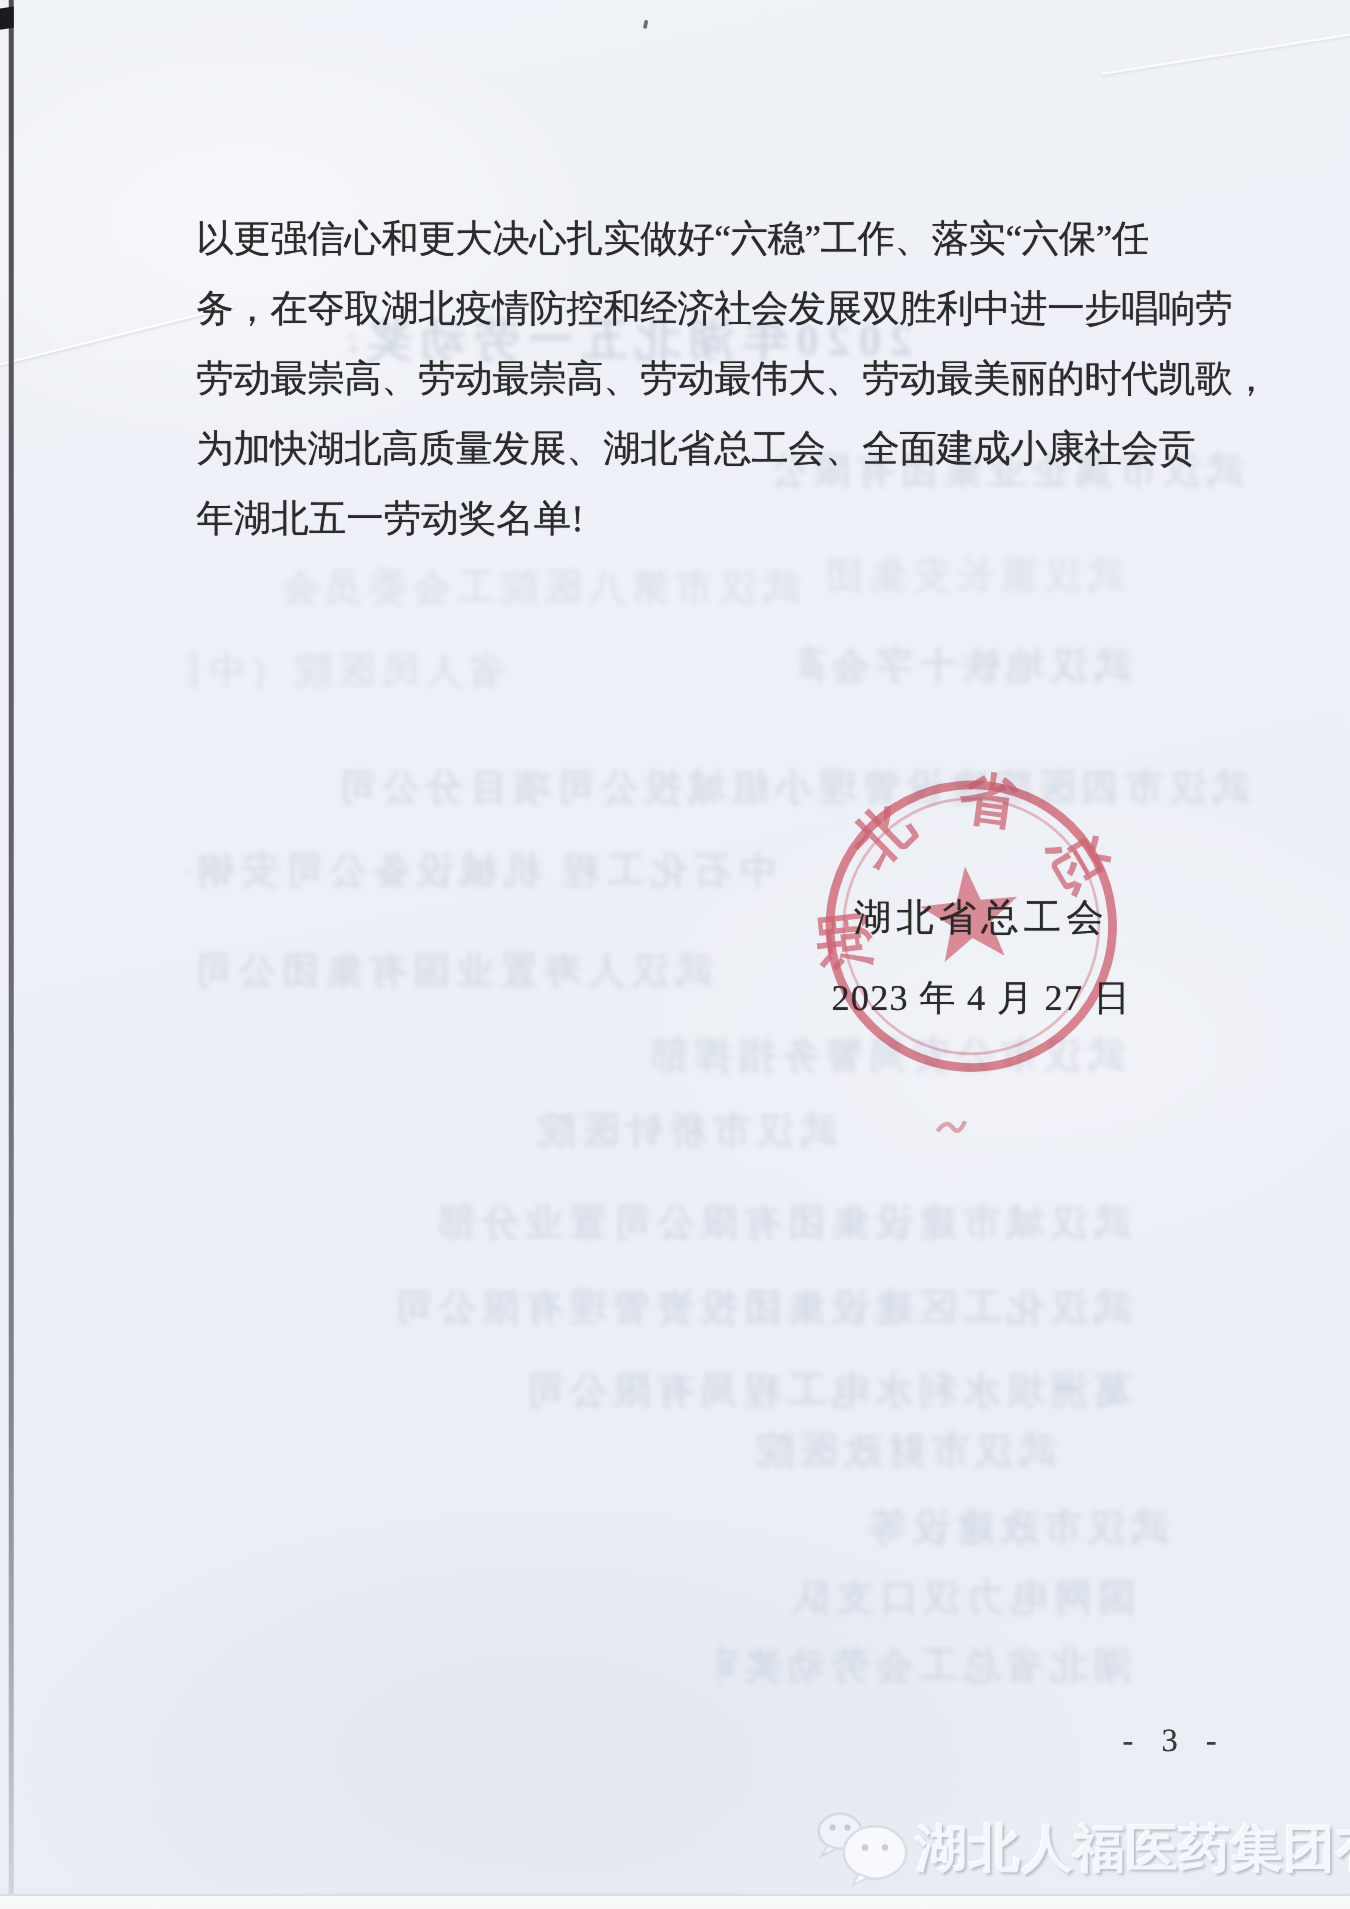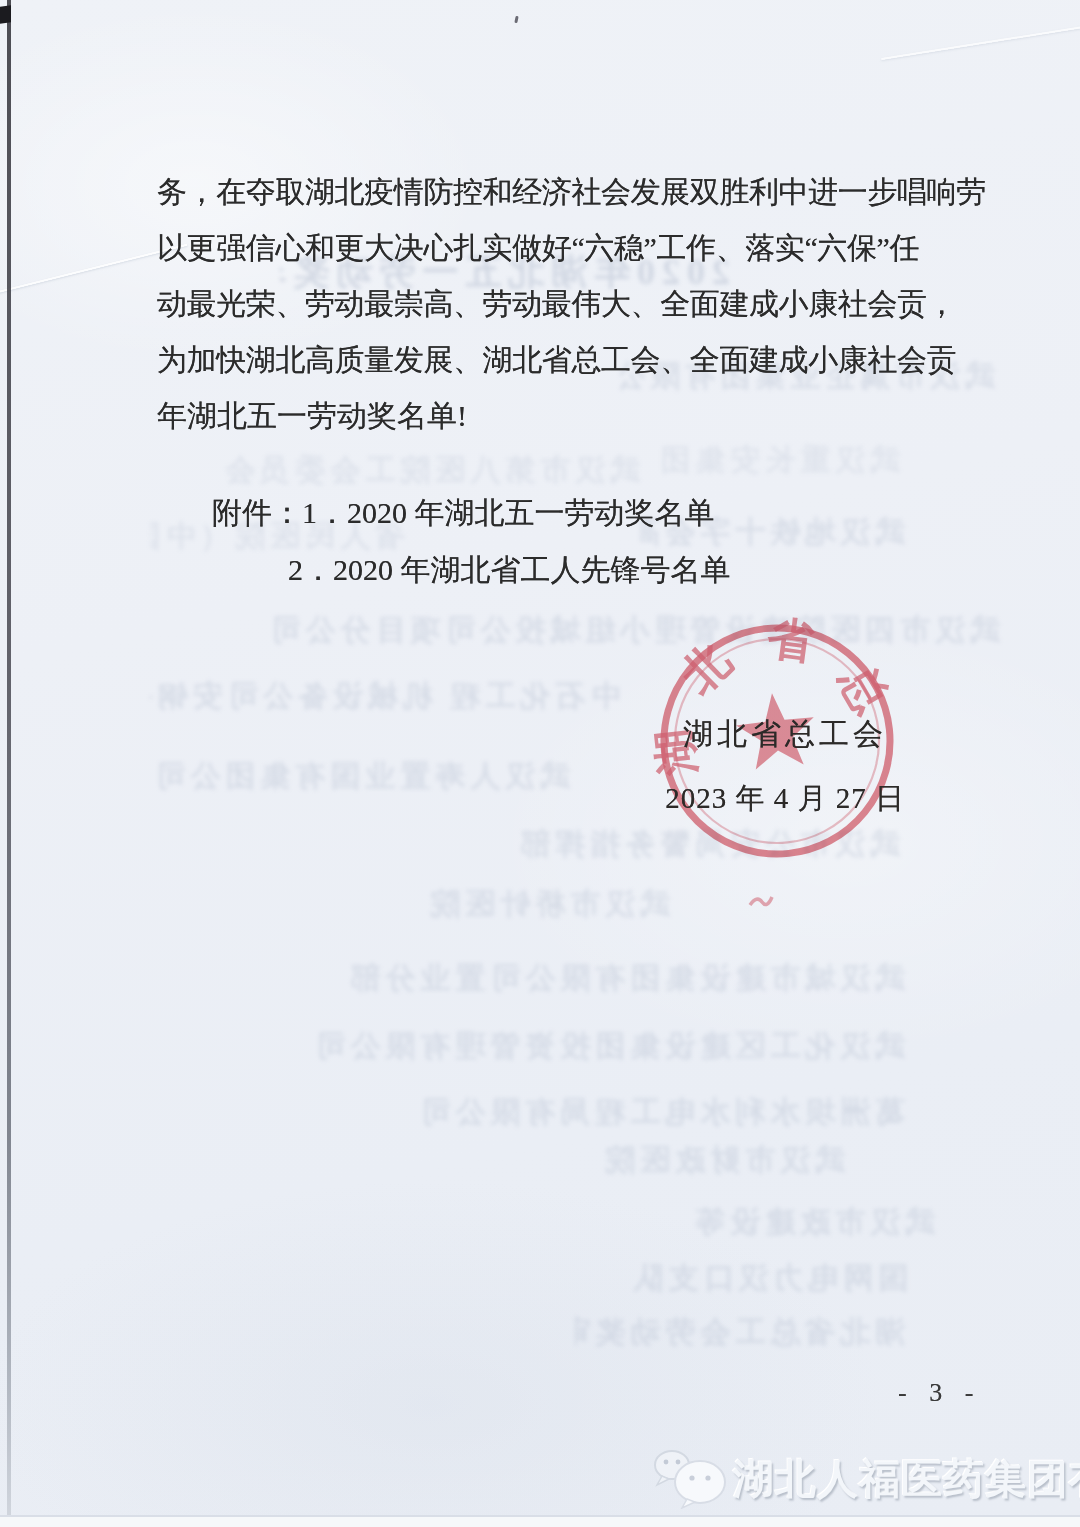--- a/index.html
+++ b/index.html
@@ -147,31 +147,27 @@
     <div class="bleed" style="left:200px;top:1026px;width:705px;">武汉化工区建设集团投资管理有限公司</div>
     <div class="bleed" style="left:340px;top:1092px;width:565px;">葛洲坝水利水电工程局有限公司</div>
     <div class="bleed" style="left:340px;top:1140px;width:505px;">武汉市财政医院</div>
     <div class="bleed" style="left:600px;top:1202px;width:335px;">武汉市政建设等</div>
     <div class="bleed" style="left:628px;top:1258px;width:280px;">国网电力汉口支队公司</div>
     <div class="bleed" style="left:575px;top:1312px;width:330px;">湖北省总工会劳动奖审定委员会</div>
     <div class="bleed" style="left:560px;top:440px;width:340px;opacity:.20;">武汉重长安集团</div>
   </div>
 
   <div class="body-text">
+    <div class="body-line body-line-justify">以更强信心和更大决心扎实做好“六稳”工作、落实“六保”任</div>
     <div class="body-line body-line-justify">务，在夺取湖北疫情防控和经济社会发展双胜利中进一步唱响劳</div>
-    <div class="body-line body-line-justify">以更强信心和更大决心扎实做好“六稳”工作、落实“六保”任</div>
-    <div class="body-line body-line-justify">动最光荣、劳动最崇高、劳动最伟大、全面建成小康社会贡，</div>
+    <div class="body-line body-line-justify">劳动最崇高、劳动最崇高、劳动最伟大、劳动最美丽的时代凯歌，</div>
     <div class="body-line body-line-justify">为加快湖北高质量发展、湖北省总工会、全面建成小康社会贡</div>
     <div class="body-line">年湖北五一劳动奖名单!</div>
   </div>
 
-  <div class="attachments">
-    <div class="att-line"><span>附件：</span><span>1．</span><span>2020 年湖北五一劳动奖名单</span></div>
-    <div class="att-line att-line2"><span>2．</span><span>2020 年湖北省工人先锋号名单</span></div>
-  </div>
 
   <svg class="seal-svg" viewBox="0 0 280 320">
     <g transform="rotate(-6 137 136)" opacity="0.88">
       <circle cx="137" cy="136" r="113" fill="none" stroke="#dc5a68" stroke-width="7" opacity="0.82"></circle>
       <circle cx="137" cy="136" r="102" fill="none" stroke="#dc5a68" stroke-width="2.2" opacity="0.42"></circle>
       <polygon points="137,88 146.7,115.7 176,116.3 152.7,134.1 161.1,162.2 137,145.5 112.9,162.2 121.3,134.1 98,116.3 127.3,115.7" fill="#df6470" opacity="0.80"></polygon>
       <path id="sealArc" d="M 59.1 172.3 A 86 86 0 1 1 214.9 172.3" fill="none"></path>
       <text font-size="46" font-weight="700" fill="#d84f5f" opacity="0.72" font-family="'Liberation Serif','DejaVu Serif',serif">
         <textPath href="#sealArc" startOffset="14" textLength="436" lengthAdjust="spacing">湖北省总工会</textPath>
       </text>

